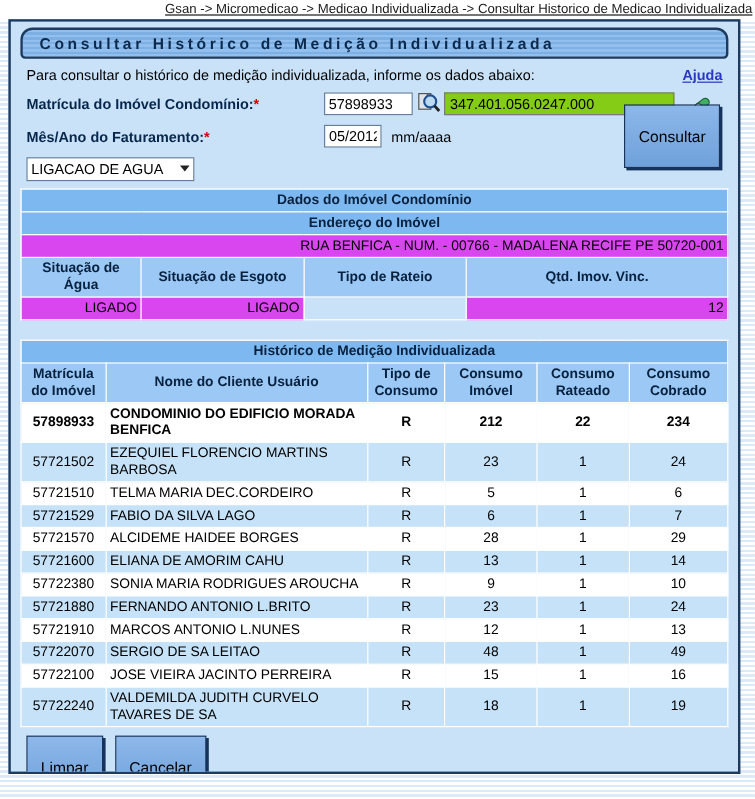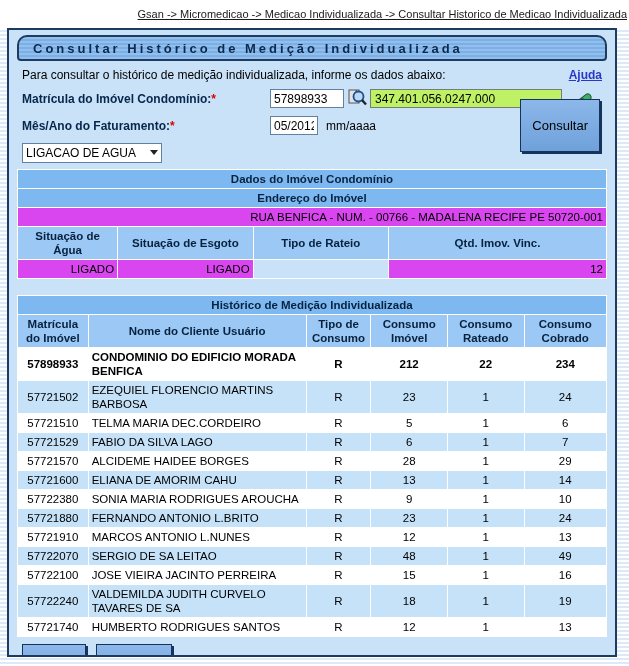--- a/index.html
+++ b/index.html
@@ -4,21 +4,21 @@
 <style>
   * { box-sizing: border-box; }
   html,body { margin:0; padding:0; }
   body {
     width: 629px; height: 666px;
     font-family: "Liberation Sans", sans-serif;
     background: repeating-linear-gradient(to bottom, #ffffff 0 2px, #dce9f8 2px 4px);
     overflow: hidden;
   }
   .topbar {
-    height: 28px; background: #ffffff;
+    height: 16px; background: #ffffff;
     display: flex; align-items: center; justify-content: flex-end;
     padding-right: 2px;
   }
   .breadcrumb {
     font-size: 11px; color: #1a1a1a; text-decoration: underline; white-space: nowrap;
   }
   .panel {
     margin: 0 12px 0 7px;
     height: 629px;
     border: 2px solid #1d3a5f;
@@ -43,21 +43,21 @@
   .form-row { display: flex; align-items: center; margin: 6px 13px; height: 21px; }
   .form-label { width: 248px; font-size: 12px; font-weight: bold; color: #06264c; }
   .req { color: #e00000; }
   .txt {
     height: 19px; border: 1px solid #63809f; background: #fff;
     font-family: "Liberation Sans", sans-serif; font-size: 12px; color: #000; padding: 0 3px;
   }
   .txt.matricula { width: 74px; }
   .txt.mesano { width: 48px; }
   .readonly-field {
-    width: 192px; height: 19px; background: #bef264; border: 1px solid #7a7a7a;
+    width: 192px; height: 19px; background: #84cc16; border: 1px solid #7a7a7a;
     font-size: 12px; color: #000; display: flex; align-items: center; padding: 0 4px;
     margin-left: 2px;
   }
   .hint { font-size: 12px; color: #000; margin-left: 8px; }
   .icon-btn { margin-left: 4px; cursor: pointer; display: inline-flex; align-items: center; }
   .select {
     width: 140px; height: 20px; background: #fff; border: 1px solid #63809f;
     display: flex; align-items: center; justify-content: space-between;
     font-size: 12px; color: #000; padding: 0 3px; cursor: pointer;
   }
@@ -289,28 +289,20 @@
           <td class="c5">16</td>
         </tr>
         <tr class=" alt">
           <td class="c0">57722240</td>
           <td class="c1">VALDEMILDA JUDITH CURVELO TAVARES DE SA</td>
           <td class="c2">R</td>
           <td class="c3">18</td>
           <td class="c4">1</td>
           <td class="c5">19</td>
         </tr>
-        <tr class="">
-          <td class="c0">57721740</td>
-          <td class="c1">HUMBERTO RODRIGUES SANTOS</td>
-          <td class="c2">R</td>
-          <td class="c3">12</td>
-          <td class="c4">1</td>
-          <td class="c5">13</td>
-        </tr>
       </tbody>
   </table>
 
   <div class="btn-row">
     <button class="btn">Limpar</button>
     <button class="btn">Cancelar</button>
   </div>
 
 </div>
 

